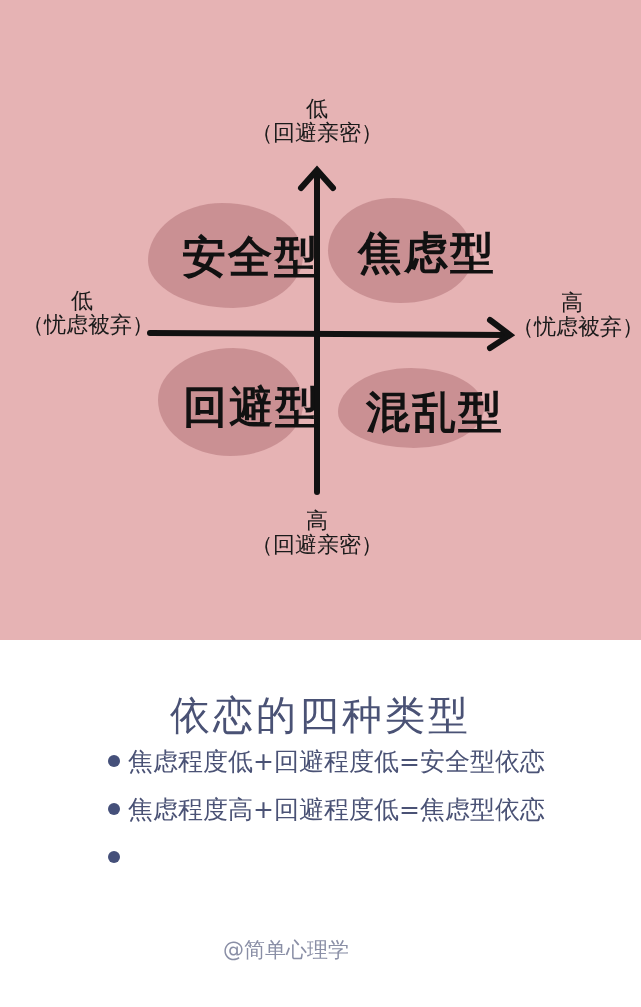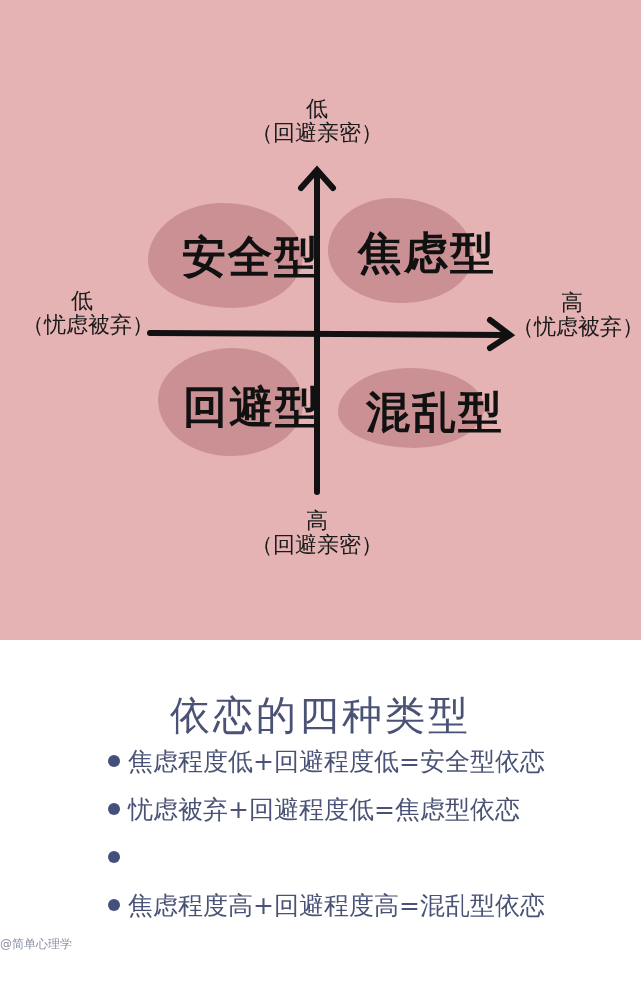--- a/index.html
+++ b/index.html
@@ -13,21 +13,21 @@
   .axlabel { position:absolute; color:#1a1a1a; text-align:center; white-space:nowrap;
              font-family:"DejaVu Sans", sans-serif; }
   .axlabel .main { font-size:22px; line-height:26px; display:block; }
   .axlabel .sub { font-size:22px; line-height:22px; display:block; }
   .title { position:absolute; left:0; width:641px; top:688px; text-align:center;
            font-size:40px; color:#4A5275; letter-spacing:3px; font-family:"DejaVu Sans", sans-serif; }
   .list { position:absolute; left:104px; top:733px; margin:4px; padding:0; list-style:none; }
   .list li { height:48px; display:flex; align-items:center; color:#4A5275; font-size:25px;
              white-space:nowrap; font-family:"DejaVu Sans", sans-serif; }
   .bullet { display:inline-block; width:12px; height:12px; border-radius:50%; background:#45507A; margin-right:8px; }
-  .footer { position:absolute; left:0; width:572px; top:936px; text-align:left; font-size:12px; color:#8A8FA6;
+  .footer { position:absolute; left:0; width:572px; top:936px; text-align:center; font-size:21px; color:#8A8FA6;
             font-family:"DejaVu Sans", sans-serif; }
 </style>
 </head>
 <body>
 
 <div class="panel">
 
   <div class="blob" style="left:148px; top:203px; width:155px; height:105px; border-radius:48% 52% 45% 55% / 55% 50% 50% 45%;"></div>
   <div class="blob" style="left:328px; top:198px; width:145px; height:105px; border-radius:45% 55% 50% 50% / 50% 55% 45% 50%;"></div>
   <div class="blob" style="left:158px; top:348px; width:145px; height:108px; border-radius:52% 48% 50% 50% / 48% 52% 48% 52%;"></div>
@@ -67,24 +67,20 @@
 
 <div class="title">依恋的四种类型</div>
 
 <ul class="list">
   <li>
     <span class="bullet"></span>
     <span>焦虑程度低+回避程度低=安全型依恋</span>
   </li>
   <li>
     <span class="bullet"></span>
-    <span>忧虑被弃+回避程度低=焦虑型依恋</span>
+    <span>焦虑程度高+回避程度低=焦虑型依恋</span>
   </li>
   <li>
     <span class="bullet"></span>
-  </li>
-  <li>
-    <span class="bullet"></span>
-    <span>焦虑程度高+回避程度高=混乱型依恋</span>
   </li>
 </ul>
 
 <div class="footer">@简单心理学</div>
 
 </body></html>

